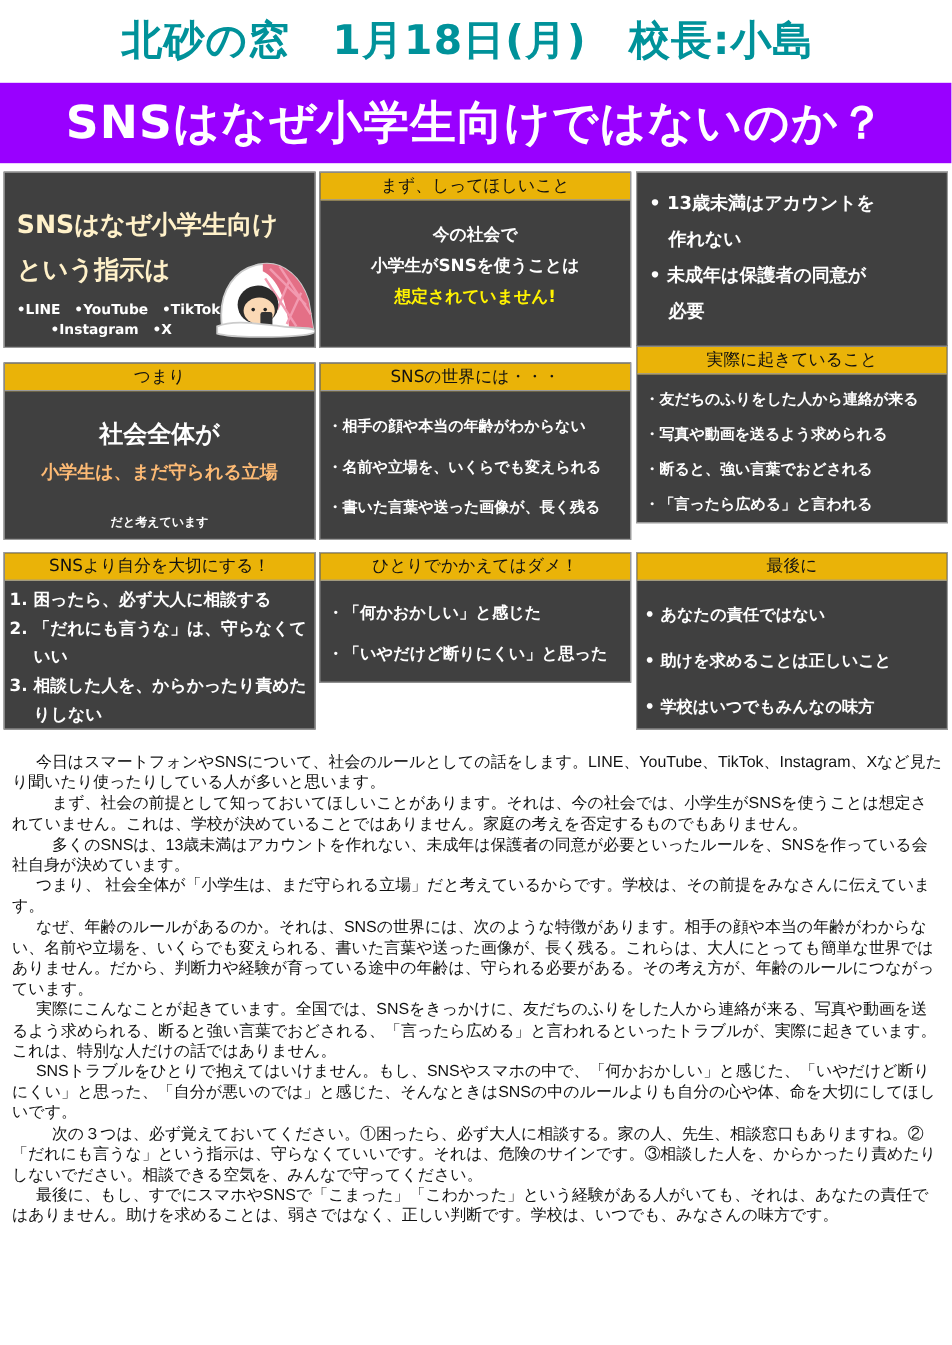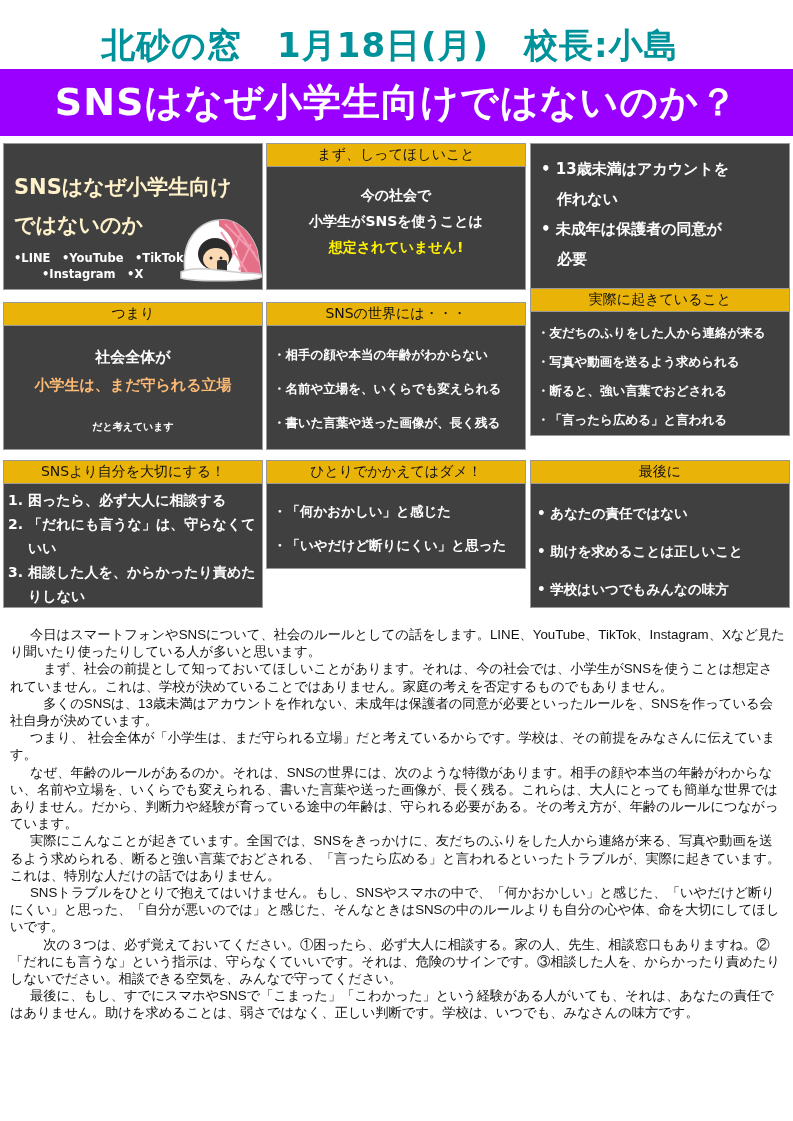--- a/index.html
+++ b/index.html
@@ -1,17 +1,17 @@
 <!DOCTYPE html>
 <html><head>
 <meta charset="utf-8">
 <style>
   html,body{margin:0;padding:0;background:#fff;}
   body{width:793px;height:1121px;position:relative;overflow:hidden;font-family:"DejaVu Sans",sans-serif;}
-  .title-bar{position:absolute;left:0;top:12px;width:780px;height:68px;display:flex;align-items:center;justify-content:center;}
+  .title-bar{position:absolute;left:0;top:0;width:780px;height:68px;display:flex;align-items:center;justify-content:center;}
   .title-bar span{color:#00929a;font-weight:bold;font-size:34px;letter-spacing:1px;white-space:pre;font-family:"DejaVu Sans",sans-serif;}
   .headline{position:absolute;left:0;top:69px;width:793px;height:67px;background:#9900ff;display:flex;align-items:center;justify-content:center;}
   .headline span{color:#fff;font-weight:bold;font-size:38px;letter-spacing:1px;font-family:"DejaVu Sans",sans-serif;}
   .panel{position:absolute;background:#404040;border:1px solid #9a9a9a;box-sizing:border-box;color:#fff;overflow:hidden;}
   .panel .ph{height:22px;background:#eab308;color:#111;border-bottom:1px solid #9a9a9a;font-size:14px;display:flex;align-items:center;justify-content:center;font-family:"DejaVu Sans",sans-serif;}
   .pb{padding:0 10px;}
   .center{text-align:center;}
   .yellow{color:#fff200;font-weight:bold;}
   .big-cream{color:#fff1c9;font-weight:bold;font-size:21px;line-height:38px;}
   .small-list{font-size:11.5px;color:#fff;font-weight:bold;line-height:16px;}
@@ -27,21 +27,21 @@
 <div class="title-bar">
   <span>北砂の窓　1月18日(月)　校長:小島</span>
 </div>
 
 <div class="headline">
   <span>SNSはなぜ小学生向けではないのか？</span>
 </div>
 
 <div class="panel" style="left:3px;top:143px;width:260px;height:147px;">
   <div class="big-cream" style="position:absolute;left:10px;top:24px;">SNSはなぜ小学生向け</div>
-  <div class="big-cream" style="position:absolute;left:10px;top:62px;">ではないのか</div>
+  <div class="big-cream" style="position:absolute;left:10px;top:62px;">という指示は</div>
   <div class="small-list" style="position:absolute;left:10px;top:106px;white-space:pre;">•LINE　•YouTube　•TikTok</div>
   <div class="small-list" style="position:absolute;left:38px;top:122px;white-space:pre;">•Instagram　•X</div>
   <svg class="illus" style="left:171px;top:70px;" width="90" height="68" viewBox="0 0 90 68">
     <path d="M10 58 C6 28 22 8 44 6 C62 4 76 18 82 36 L86 60 Z" fill="#fff" stroke="#ccc" stroke-width="1.5"></path>
     <path d="M44 6 C62 4 76 18 82 36 L86 60 L66 60 C64 36 56 18 44 12 Z" fill="#e46f86"></path>
     <path d="M50 10 L80 40 M58 8 L84 48 M46 18 L72 58 M66 20 L56 44 M76 30 L64 56" stroke="#f29ab0" stroke-width="2"></path>
     <ellipse cx="40" cy="40" rx="17" ry="16" fill="#2b2b2b"></ellipse>
     <ellipse cx="41" cy="45" rx="13" ry="11" fill="#fbd9b5"></ellipse>
     <circle cx="36" cy="44" r="1.5" fill="#222"></circle>
     <circle cx="46" cy="44" r="1.5" fill="#222"></circle>
@@ -61,21 +61,21 @@
   <div class="pb" style="padding-top:10px;">
     <div class="l bul" style="font-size:15px;line-height:30px;">13歳未満はアカウントを</div>
     <div class="l" style="font-size:15px;line-height:30px;padding-left:16px;">作れない</div>
     <div class="l bul" style="font-size:15px;line-height:30px;">未成年は保護者の同意が</div>
     <div class="l" style="font-size:15px;line-height:30px;padding-left:16px;">必要</div>
   </div>
 </div>
 
 <div class="panel" style="left:3px;top:302px;width:260px;height:148px;">
   <div class="ph">つまり</div>
-  <div class="center l" style="margin-top:22px;font-size:15px;">社会全体が</div>
+  <div class="center l" style="margin-top:22px;font-size:20px;">社会全体が</div>
   <div class="center l yellow" style="margin-top:9px;font-size:15px;color:#fdba74;">小学生は、まだ守られる立場</div>
   <div class="center l" style="margin-top:25px;font-size:10px;">だと考えています</div>
 </div>
 
 <div class="panel" style="left:266px;top:302px;width:260px;height:148px;">
   <div class="ph">SNSの世界には・・・</div>
   <div style="padding:12px 6px 0;">
     <div class="l" style="font-size:12.5px;line-height:34px;">・相手の顔や本当の年齢がわからない</div>
     <div class="l" style="font-size:12.5px;line-height:34px;">・名前や立場を、いくらでも変えられる</div>
     <div class="l" style="font-size:12.5px;line-height:34px;">・書いた言葉や送った画像が、長く残る</div>

